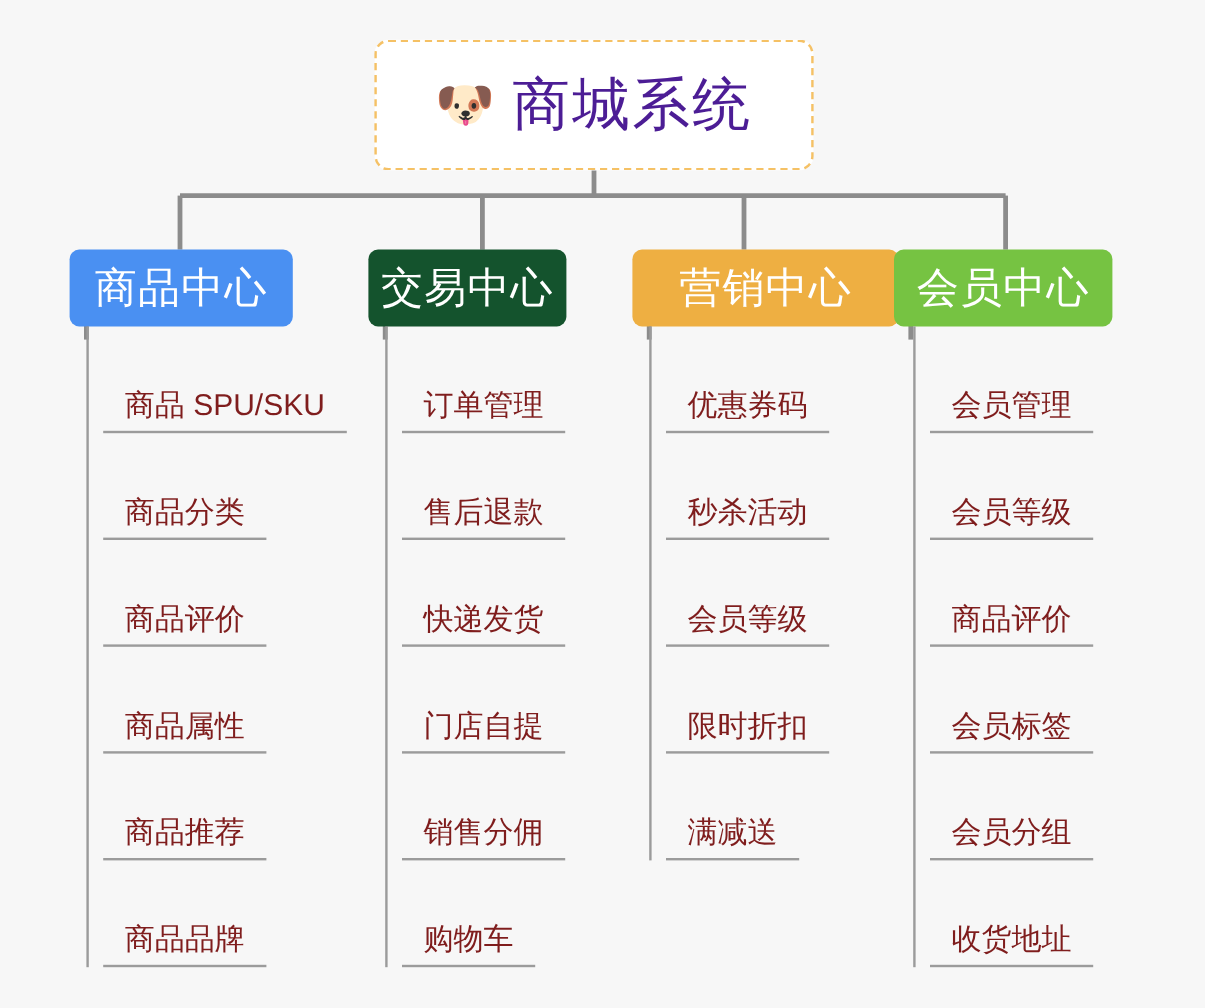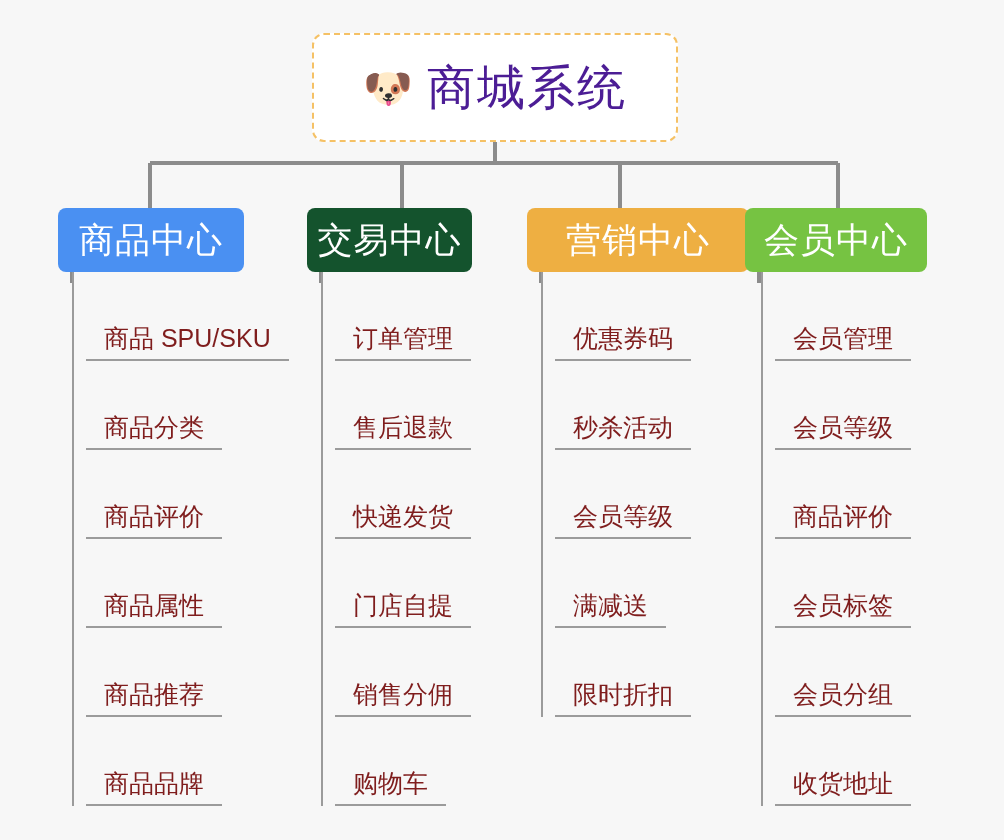--- a/index.html
+++ b/index.html
@@ -218,25 +218,25 @@
       <li class="leaf-item">
           <span class="leaf-label">优惠券码</span>
         </li>
       <li class="leaf-item">
           <span class="leaf-label">秒杀活动</span>
         </li>
       <li class="leaf-item">
           <span class="leaf-label">会员等级</span>
         </li>
       <li class="leaf-item">
+          <span class="leaf-label">限时折扣</span>
+        </li>
+      <li class="leaf-item">
           <span class="leaf-label">满减送</span>
         </li>
-      <li class="leaf-item">
-          <span class="leaf-label">限时折扣</span>
-        </li>
     </ul>
   </div>
 
   <div class="branch" id="branch-3">
     <div class="branch-header">
       <span>会员中心</span>
     </div>
     <ul class="leaf-list">
       <li class="leaf-item">
           <span class="leaf-label">会员管理</span>

